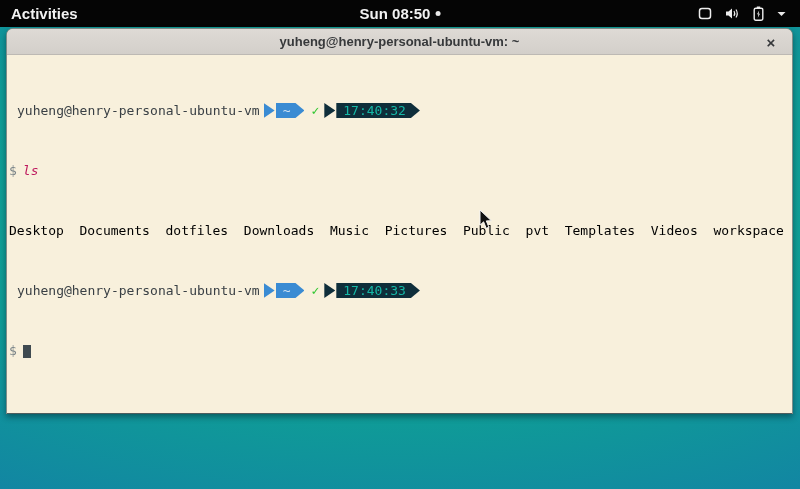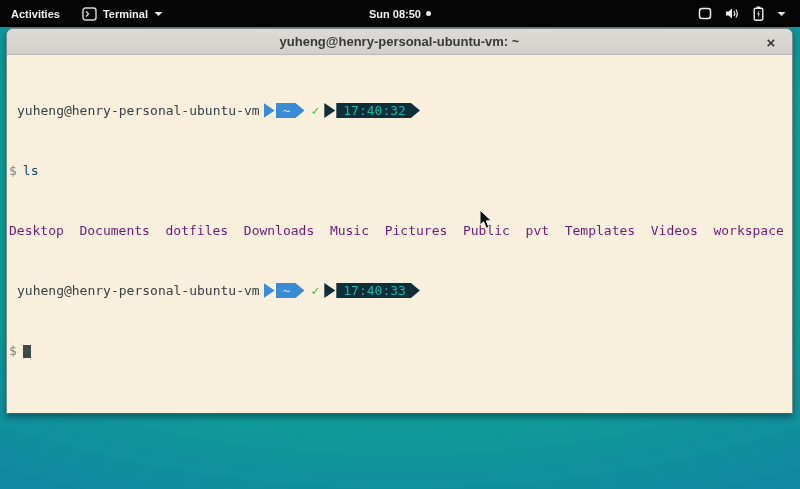--- a/index.html
+++ b/index.html
@@ -8,21 +8,21 @@
     font-family:"Liberation Sans", sans-serif;
     background: radial-gradient(ellipse 130% 95% at 50% 42%, #13ab92 0%, #0f9c97 45%, #156fae 100%);
     position:relative;
   }
 
   
   .top-bar {
     position:absolute; top:0; left:0; width:800px; height:27px;
     background:#050505; color:#f2f2f2;
     display:flex; align-items:center; justify-content:space-between;
-    font-size:11px; font-weight:bold;
+    font-size:15px; font-weight:bold;
   }
   .tb-left { display:flex; align-items:center; height:100%; }
   .tb-item { display:flex; align-items:center; gap:6px; padding:0 11px; height:100%; cursor:default; }
   .tb-center { position:absolute; left:50%; transform:translateX(-50%); display:flex; align-items:center; gap:5px; height:100%; }
   .tb-right { display:flex; align-items:center; gap:13px; padding:0 14px; height:100%; }
   .notif-dot { width:5px; height:5px; border-radius:50%; background:#e8e8e8; display:inline-block; }
   .tb-icon { display:inline-flex; align-items:center; }
 
   
   .window {
@@ -61,49 +61,35 @@
   .pl-arrow.blue { background:#3a8bd3; }
   .pl-arrow.dark { background:#0f2e3a; margin-left:5px; }
   .pl-body { display:inline-flex; align-items:center; height:15px;
              padding:0 14px 0 7px; margin-left:1px;
              clip-path:polygon(0 0, calc(100% - 9px) 0, 100% 50%, calc(100% - 9px) 100%, 0 100%); }
   .pl-body.blue { background:#3a8bd3; color:#cfe2f4; }
   .pl-body.dark { background:#0f2e3a; color:#14b8a6; }
   .check { color:#2fc62f; font-weight:bold; margin-left:7px; }
 
   .dollar { color:#7a8488; }
-  .cmd { color:#0c4a6e; }
-  .dirs { color:#701a75; }
+  .cmd { color:#be185d;font-style:italic; }
+  .dirs { color:#000000; }
   .cursor-block { display:inline-block; width:8px; height:13px; background:#3f4a50; vertical-align:-2px; }
 
   
   .mouse { position:absolute; left:479px; top:209px; }
 </style>
 </head>
 <body>
 
 <div class="screen">
 
   <div class="top-bar">
     <div class="tb-left">
       <div class="tb-item">Activities</div>
-      <div class="tb-item">
-        <span class="tb-icon">
-          <svg width="15" height="14" viewBox="0 0 15 14">
-            <rect x="1" y="1" width="13" height="12" rx="2.5" fill="none" stroke="#d8d8d8" stroke-width="1.4"></rect>
-            <path d="M4 4.5 L6.5 7 L4 9.5" fill="none" stroke="#d8d8d8" stroke-width="1.3"></path>
-          </svg>
-        </span>
-        <span>Terminal</span>
-        <span class="tb-icon">
-          <svg width="9" height="6" viewBox="0 0 9 6">
-              <path d="M0.5 1 L4.5 5 L8.5 1 Z" fill="#e8e8e8"></path>
-            </svg>
-        </span>
-      </div>
     </div>
 
     <div class="tb-center">
       <span>Sun 08:50</span>
       <span class="notif-dot"></span>
     </div>
 
     <div class="tb-right">
       <span class="tb-icon">
         <svg width="14" height="13" viewBox="0 0 14 13">

